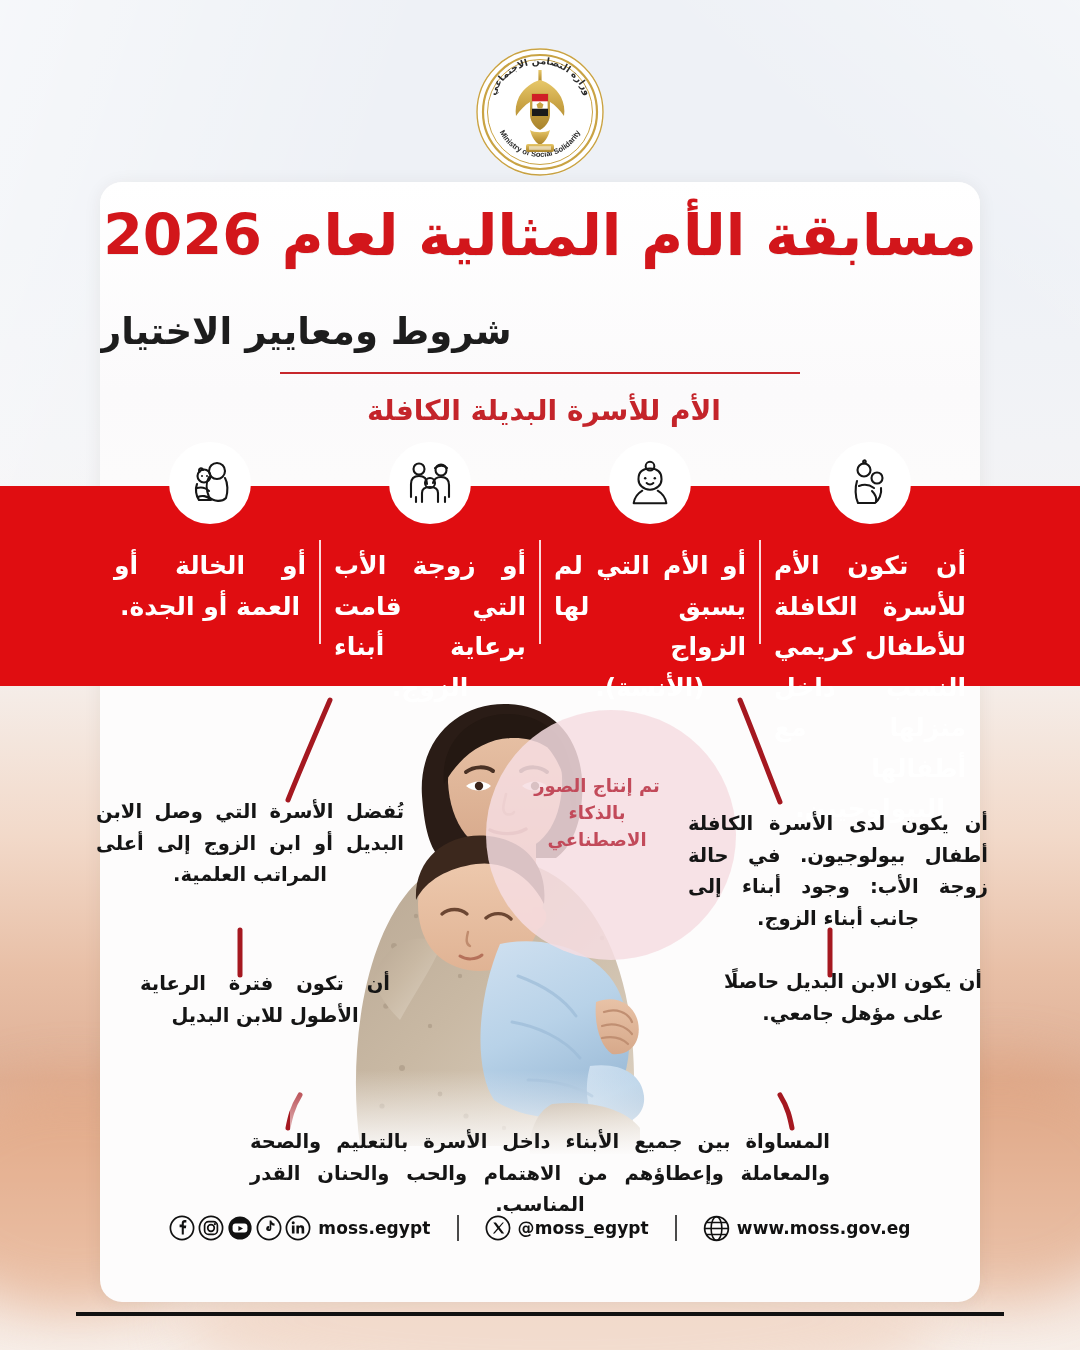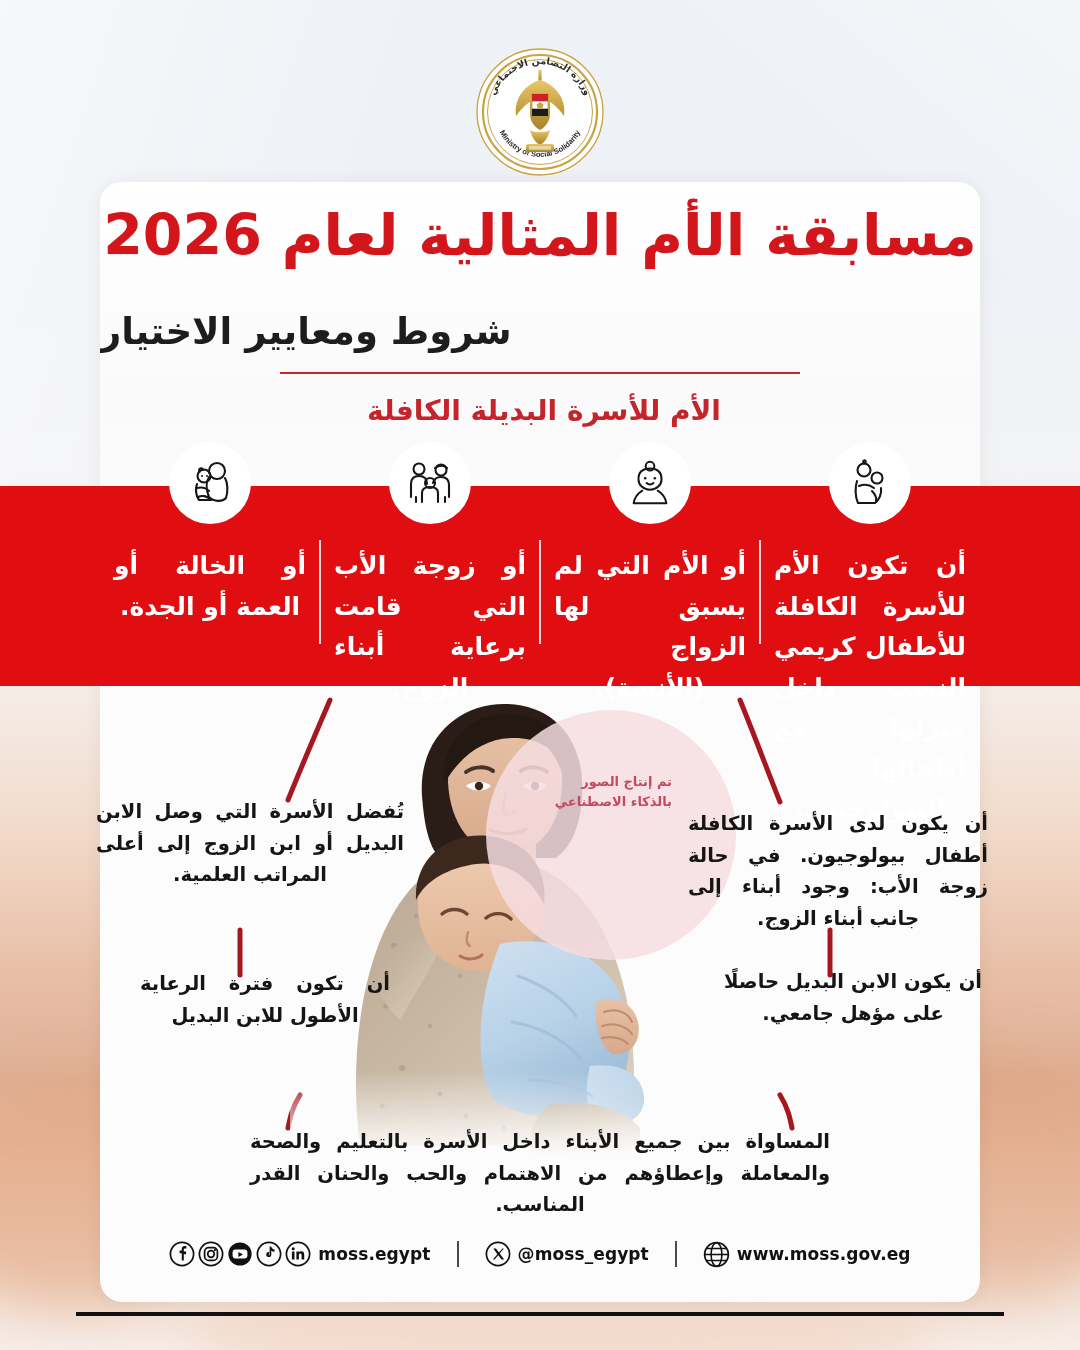--- a/index.html
+++ b/index.html
@@ -104,40 +104,40 @@
   
   .photo-zone{
     position:absolute; left:290px; top:676px; width:420px; height:480px;
   }
   .pink-circle{
     position:absolute; left:196px; top:34px; width:250px; height:250px;
     border-radius:50%; background:#f6dde2; opacity:.85;
   }
   .ai-note{
     position:absolute; left:232px; top:96px; width:150px;
-    direction:rtl; color:#c24a5a;
-    font-size:13px; font-weight:bold; line-height:1.5; z-index:4;
+    direction:rtl; text-align:center; color:#c24a5a;
+    font-size:18px; font-weight:bold; line-height:1.5; z-index:4;
   }
 
   
   .stmt{ position:absolute; direction:rtl; color:#151515; font-weight:bold;
          line-height:1.62; font-size:19.5px; text-align:justify; }
   .s-right1{ right:92px; top:808px; width:300px; text-align-last:center; }
   .s-right2{ right:98px; top:966px; width:258px; text-align-last:center; }
   .s-left1 { left:96px;  top:796px; width:308px; text-align-last:center; }
   .s-left2 { left:140px; top:968px; width:250px; text-align-last:center; }
   .s-bottom{ left:0; right:0; top:1126px; width:100%; padding:0 250px;
              text-align:justify; text-align-last:center; }
 
   
   .links{ position:absolute; left:0; top:0; width:1080px; height:1350px; pointer-events:none; }
 
   
   .footer{
-    position:absolute; left:100px; width:880px; top:1232px; height:44px;
+    position:absolute; left:100px; width:880px; top:1206px; height:44px;
     display:flex; align-items:center; justify-content:center; gap:14px;
   }
   .f-group{ display:flex; align-items:center; gap:7px; }
   .f-icons{ display:flex; align-items:center; gap:3px; }
   .f-text{ font-size:17px; font-weight:bold; color:#111; letter-spacing:.1px; }
   .f-sep{ width:2px; height:26px; background:#4a4a4a; margin:0 12px; }
   .footer-line{
     position:absolute; left:76px; width:928px; top:1312px; height:4px; background:#111;
   }
 </style>

